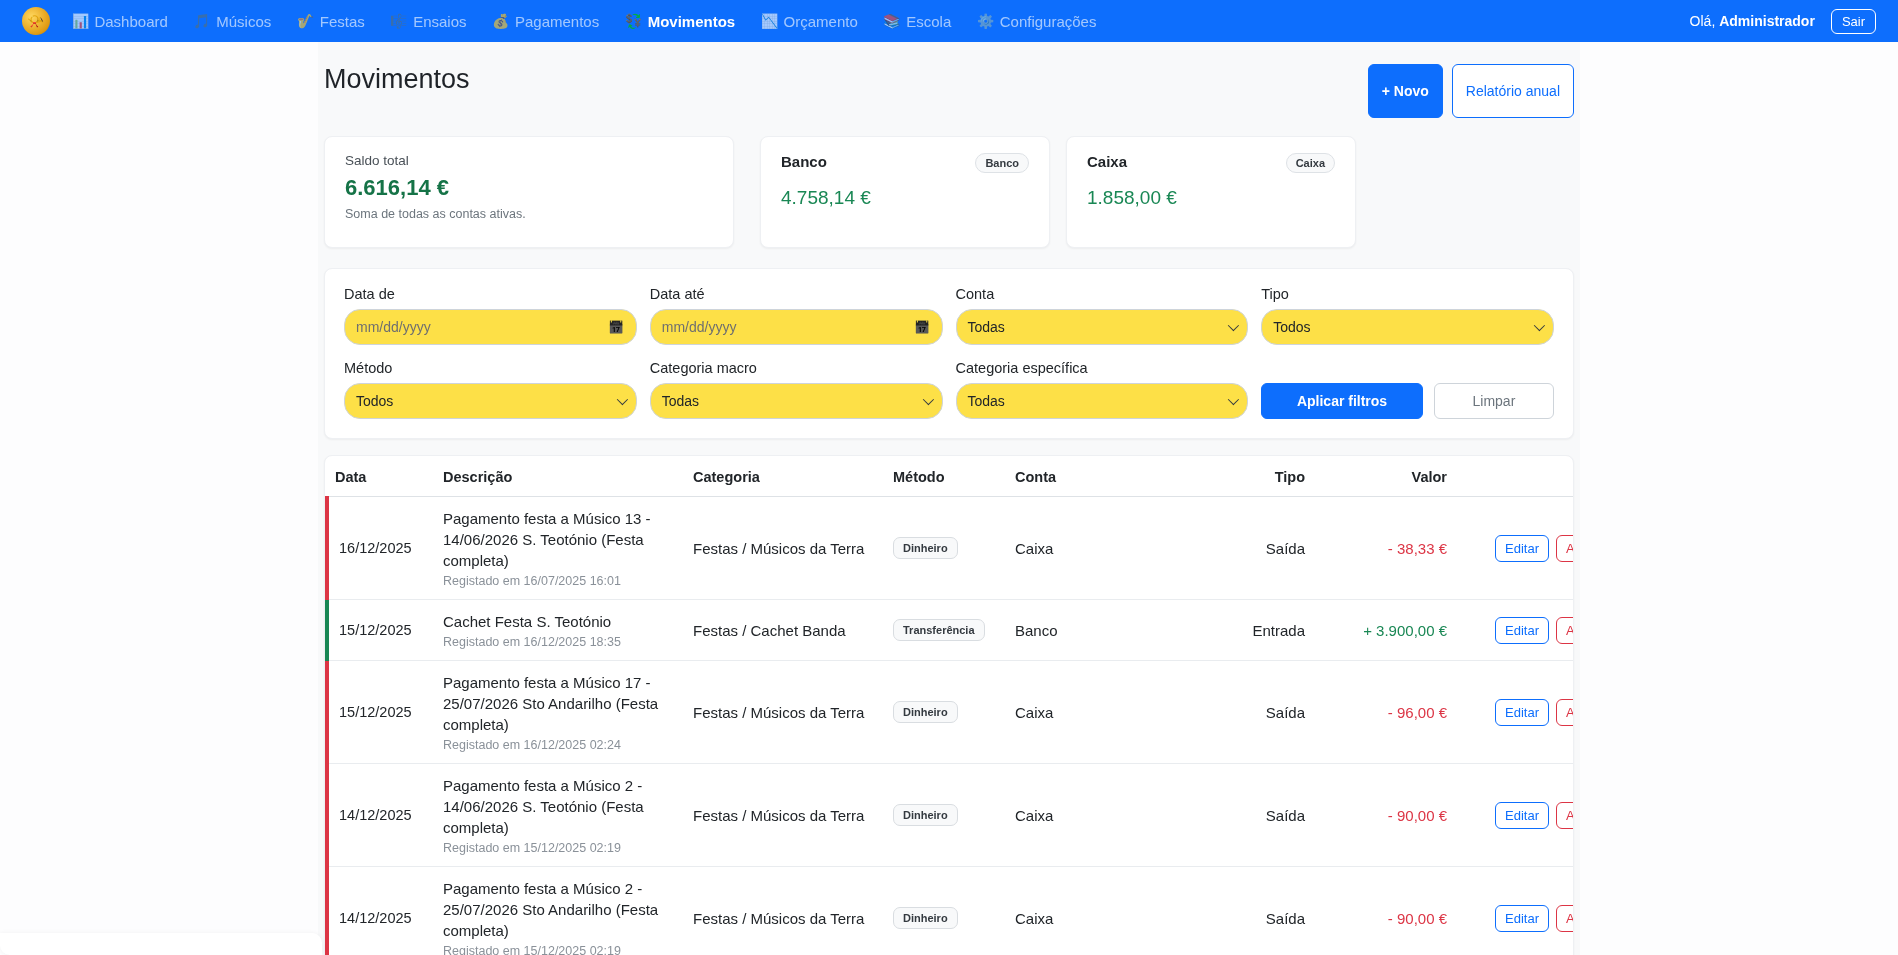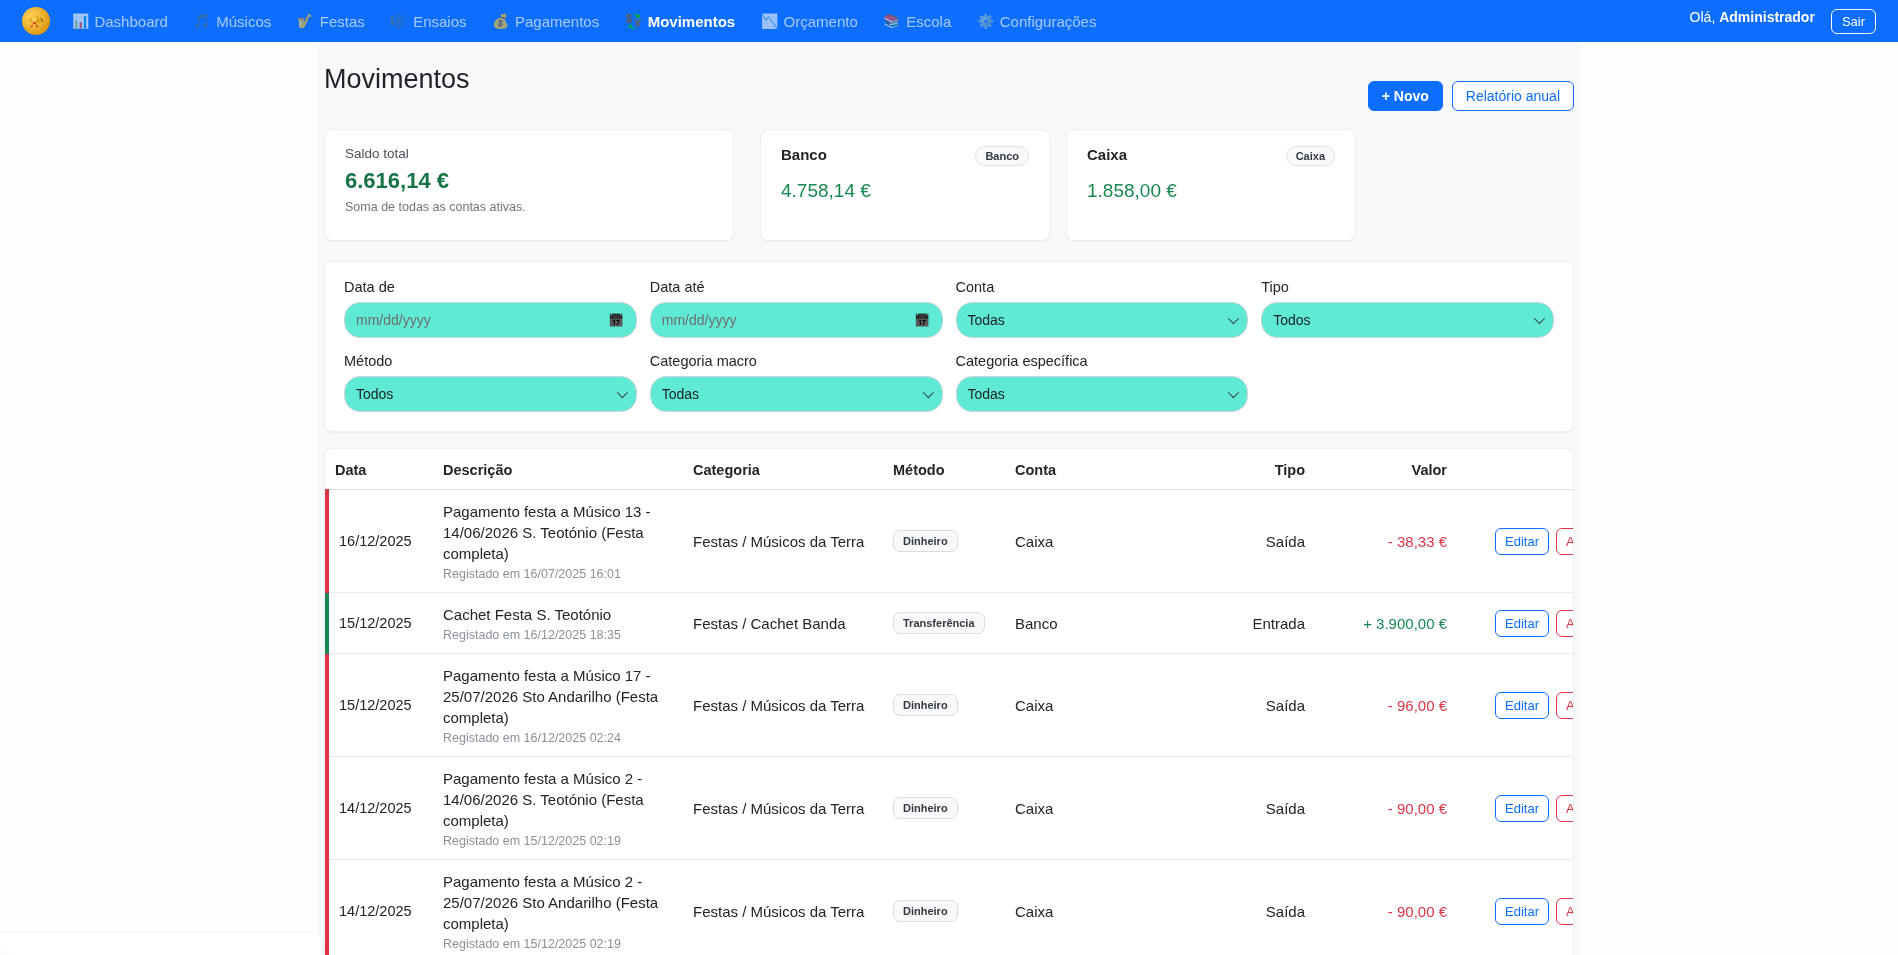--- a/index.html
+++ b/index.html
@@ -11,39 +11,39 @@
     padding:0 22px; gap:8px; }
   .brand { width:28px; height:28px; border-radius:50%;
     background:radial-gradient(circle at 35% 35%, #ffd75e, #e09a12 70%, #9a6a05);
     display:flex; align-items:center; justify-content:center; font-size:14px;
     margin-right:14px; flex:0 0 auto; }
   .nav-items { display:flex; align-items:center; gap:26px; flex:1; }
   .nav-item { display:flex; align-items:center; gap:5px; font-size:15px;
     color:rgba(255,255,255,.62); cursor:pointer; white-space:nowrap; }
   .nav-item.active { color:#ffffff; font-weight:700; }
   .nav-item .ni { font-size:14px; }
-  .nav-right { display:flex; align-items:flex-start; gap:16px; }
+  .nav-right { display:flex; align-items:center; gap:16px; }
   .greeting { color:#fff; font-size:14px; white-space:nowrap; }
   .greeting b { font-weight:700; }
   .logout-btn { background:transparent; color:#fff; border:1px solid #fff;
     border-radius:6px; font-size:13px; padding:4px 10px; cursor:pointer;
     font-family:inherit; }
 
   
   .container { width:1250px; margin:0 auto; position:relative; }
   .page-bg { position:absolute; left:318px; top:42px; width:1262px; bottom:0;
     background:#f8f9fa; }
   .content { position:relative; }
 
   .title-row { display:flex; align-items:flex-start; justify-content:space-between;
     padding-top:22px; }
   .page-title { font-size:27px; font-weight:500; color:#1f2328; }
   .title-actions { display:flex; gap:9px; }
   .btn { font-family:inherit; font-size:14px; border-radius:6px; cursor:pointer;
-    padding:7px 13px; line-height:1;margin-top:17px; }
+    padding:19px 13px; line-height:1; }
   .btn-primary { background:#0d6efd; border:1px solid #0d6efd; color:#fff; font-weight:600;}
   .btn-outline-primary { background:#fff; border:1px solid #0d6efd; color:#0d6efd; }
 
   
   .cards-row { display:flex; gap:26px; margin-top:18px; }
   .card { background:#fff; border:1px solid #eef0f3; border-radius:8px;
     box-shadow:0 1px 2px rgba(0,0,0,.05); padding:16px 20px; height:112px; }
   .card.total { width:410px; }
   .card.acct  { width:290px; }
   .card-label { font-size:13.5px; color:#495057; }
@@ -54,21 +54,21 @@
   .pill { font-size:11px; font-weight:700; color:#343a40; background:#f8f9fa;
     border:1px solid #dee2e6; border-radius:20px; padding:3px 9px; }
   .card-acct-value { font-size:19px; color:#198754; margin-top:14px; }
 
   
   .filter-card { background:#fff; border:1px solid #eef0f3; border-radius:8px;
     box-shadow:0 1px 2px rgba(0,0,0,.05); margin-top:20px; padding:17px 19px 19px; }
   .filter-grid { display:grid; grid-template-columns:repeat(4, 1fr);
     column-gap:13px; row-gap:15px; }
   .f-label { font-size:14.5px; color:#212529; margin-bottom:7px; }
-  .control { height:36px; border:1px solid #ced4da; border-radius:16px; background:#5eead4;
+  .control { height:36px; border:1px solid #ced4da; border-radius:16px; background:#fde047;
     display:flex; align-items:center; padding:0 11px; font-size:14px; cursor:pointer; }
   .control .val { flex:1; color:#212529; }
   .control .ph { flex:1; color:#6f6f6f; }
   .cal-ic { font-size:13px; filter:grayscale(1) brightness(.35); }
   .chev { width:8px; height:8px; border-right:1.6px solid #343a40;
     border-bottom:1.6px solid #343a40; transform:rotate(45deg) translateY(-2px); }
   .filter-btns { display:flex; gap:11px; align-items:flex-end; }
   .btn-apply { flex:1.35; height:36px; background:#0d6efd; color:#fff; border:1px solid #0d6efd;
     border-radius:6px; font-size:14px; font-weight:600; cursor:pointer; font-family:inherit;}
   .btn-clear { flex:1; height:36px; background:#fff; color:#6c757d; border:1px solid #ced4da;
@@ -253,20 +253,24 @@
     </div>
 
     <div>
       <div class="f-label">Categoria específica</div>
       <div class="control">
         <span class="val">Todas</span>
         <span class="chev"></span>
       </div>
     </div>
 
+    <div class="filter-btns">
+      <button class="btn-apply">Aplicar filtros</button>
+      <button class="btn-clear">Limpar</button>
+    </div>
   </div>
   </div>
 
   <div class="table-card">
     <table>
       <colgroup>
         <col class="c-date">
           <col class="c-desc">
           <col class="c-cat">
           <col class="c-met">

